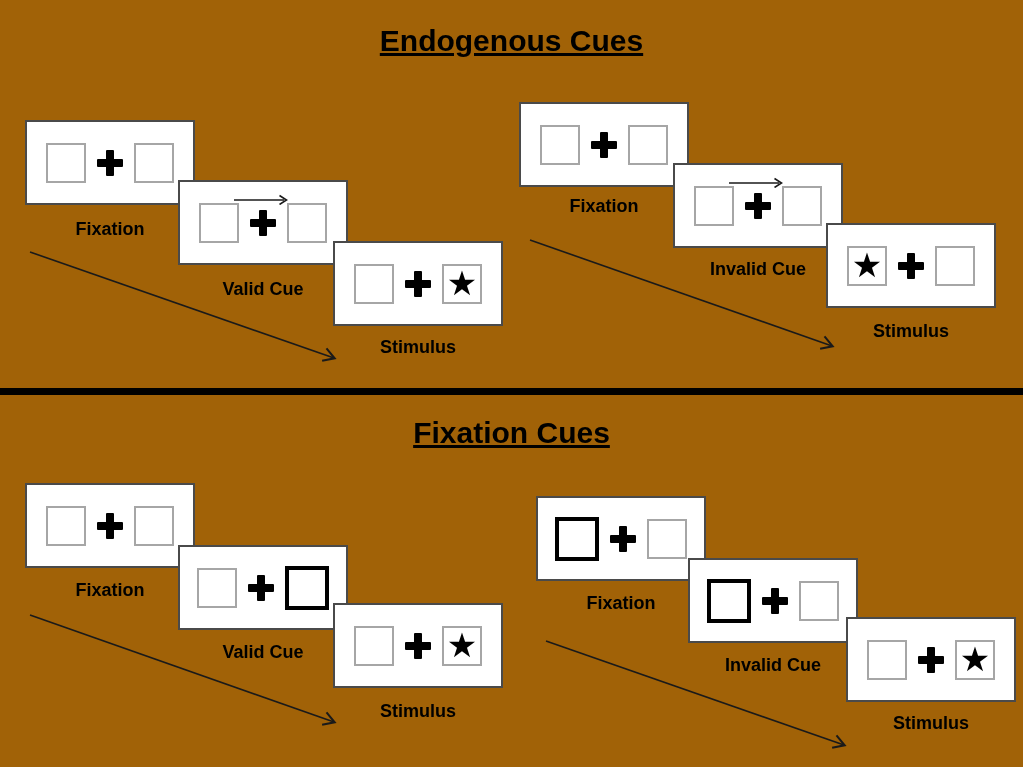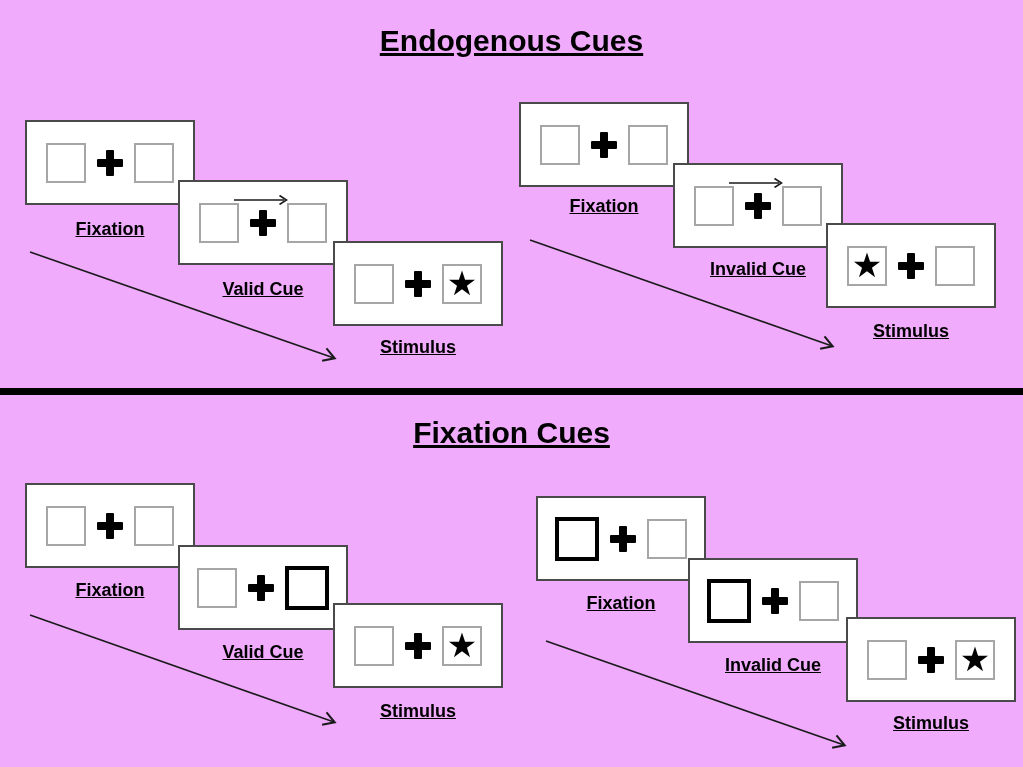--- a/index.html
+++ b/index.html
@@ -1,16 +1,16 @@
 <!DOCTYPE html>
 <html><head>
 <meta charset="utf-8">
 <style>
   html,body{margin:0;padding:0;background:#fff;}
-  .canvas{position:relative;width:1023px;height:767px;background:#f0abfc;
+  .canvas{position:relative;width:1023px;height:767px;background:#a16207;
           font-family:"Liberation Sans",sans-serif;overflow:hidden;}
   .title{position:absolute;left:0;width:100%;text-align:center;
          font-size:30px;font-weight:bold;color:#000;text-decoration:underline;}
   #title-endo{top:24px;}
   #title-exo{top:416px;}
   .divider{position:absolute;left:0;top:388px;width:100%;height:7px;background:#000;}
   .panel{position:absolute;width:170px;height:85px;background:#fff;
          border:2px solid #4a4a4a;box-sizing:border-box;
          display:flex;align-items:center;justify-content:center;}
   .row{display:flex;align-items:center;gap:11px;}
@@ -18,21 +18,21 @@
        background:#fff;display:flex;align-items:center;justify-content:center;}
   .box.bold{width:44px;height:44px;border:4px solid #000;}
   .pluswrap{position:relative;width:26px;height:26px;}
   .plus{position:relative;width:26px;height:26px;}
   .plus::before{content:"";position:absolute;top:9px;left:0;width:26px;height:8px;background:#000;border-radius:1px;}
   .plus::after{content:"";position:absolute;left:9px;top:0;width:8px;height:26px;background:#000;border-radius:1px;}
   .cue-arrow{position:absolute;left:-17px;top:-17px;}
   .star{font-family:"DejaVu Sans",sans-serif;font-size:34px;line-height:1;
         color:#000;transform:translateY(-1px);}
   .plabel{position:absolute;width:170px;text-align:center;font-weight:bold;
-          font-size:18px;color:#000;white-space:nowrap;text-decoration:underline;}
+          font-size:18px;color:#000;white-space:nowrap;}
   #arrow-layer{position:absolute;left:0;top:0;}
 </style>
 </head>
 <body>
 
 <div class="canvas">
   <div class="title" id="title-endo">Endogenous Cues</div>
   <div class="title" id="title-exo">Fixation Cues</div>
   <div class="divider"></div>
 

